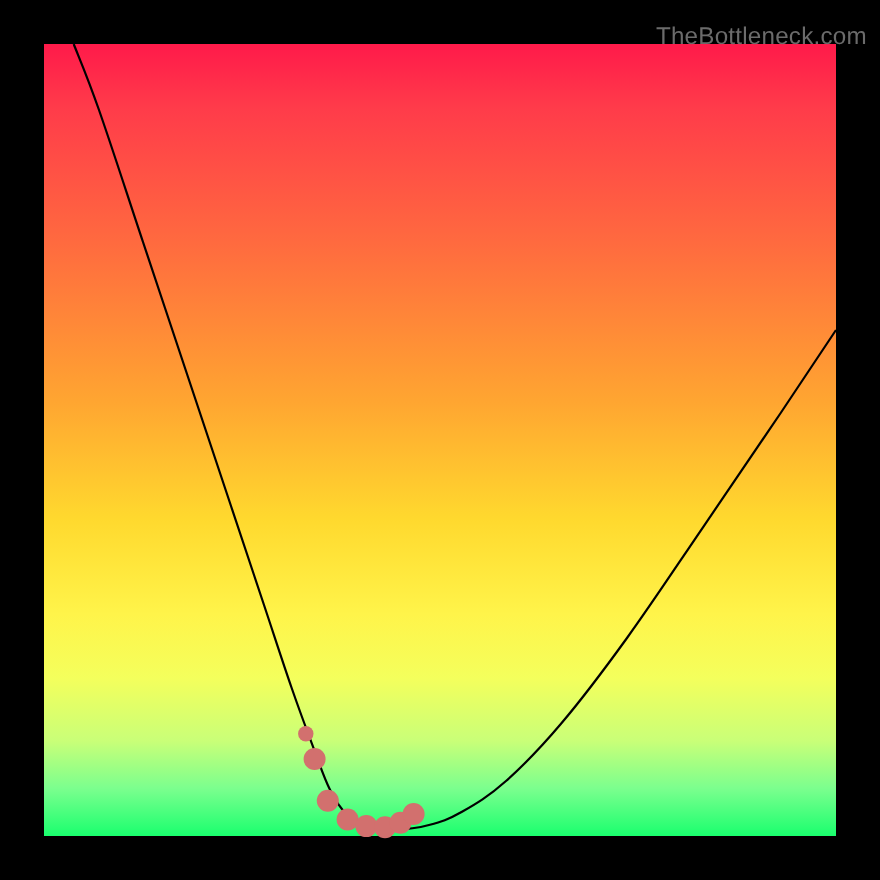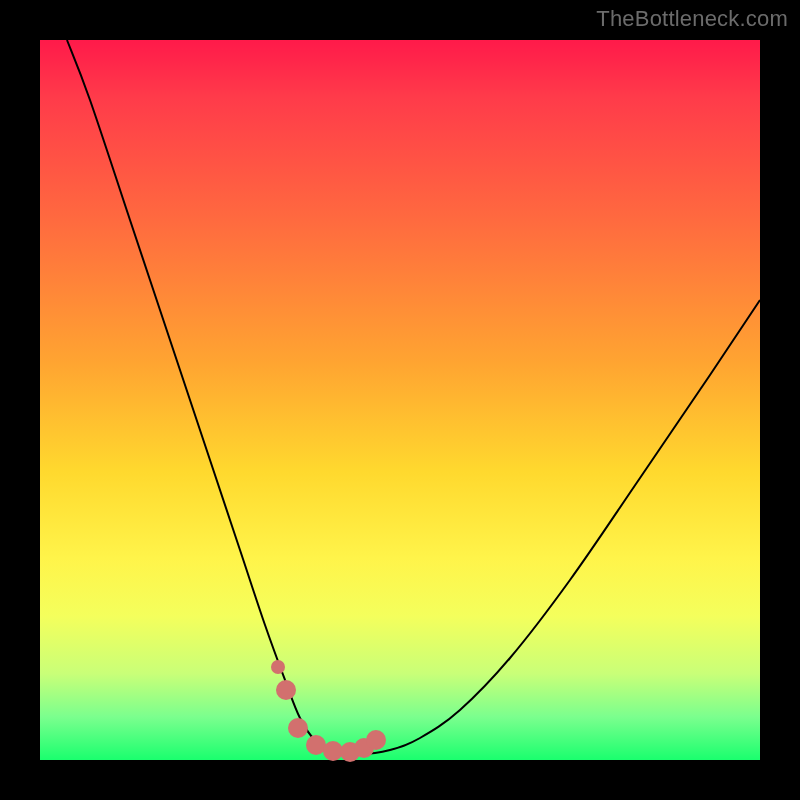--- a/index.html
+++ b/index.html
@@ -34,21 +34,21 @@
       #ffd92e 60%,
       #fff44a 72%,
       #f4ff5c 80%,
       #c9ff78 88%,
       #7bff8e 94%,
       #1aff6e 100%
     );
   }
   .watermark {
     position: absolute;
-    top: 6px;
+    top: 20px;
     right: 12px;
     color: #6b6b6b;
     font-size: 22px;
     letter-spacing: 0.2px;
     user-select: none;
   }
   svg.curve {
     position: absolute;
     top: 0; left: 0;
     width: 720px;

